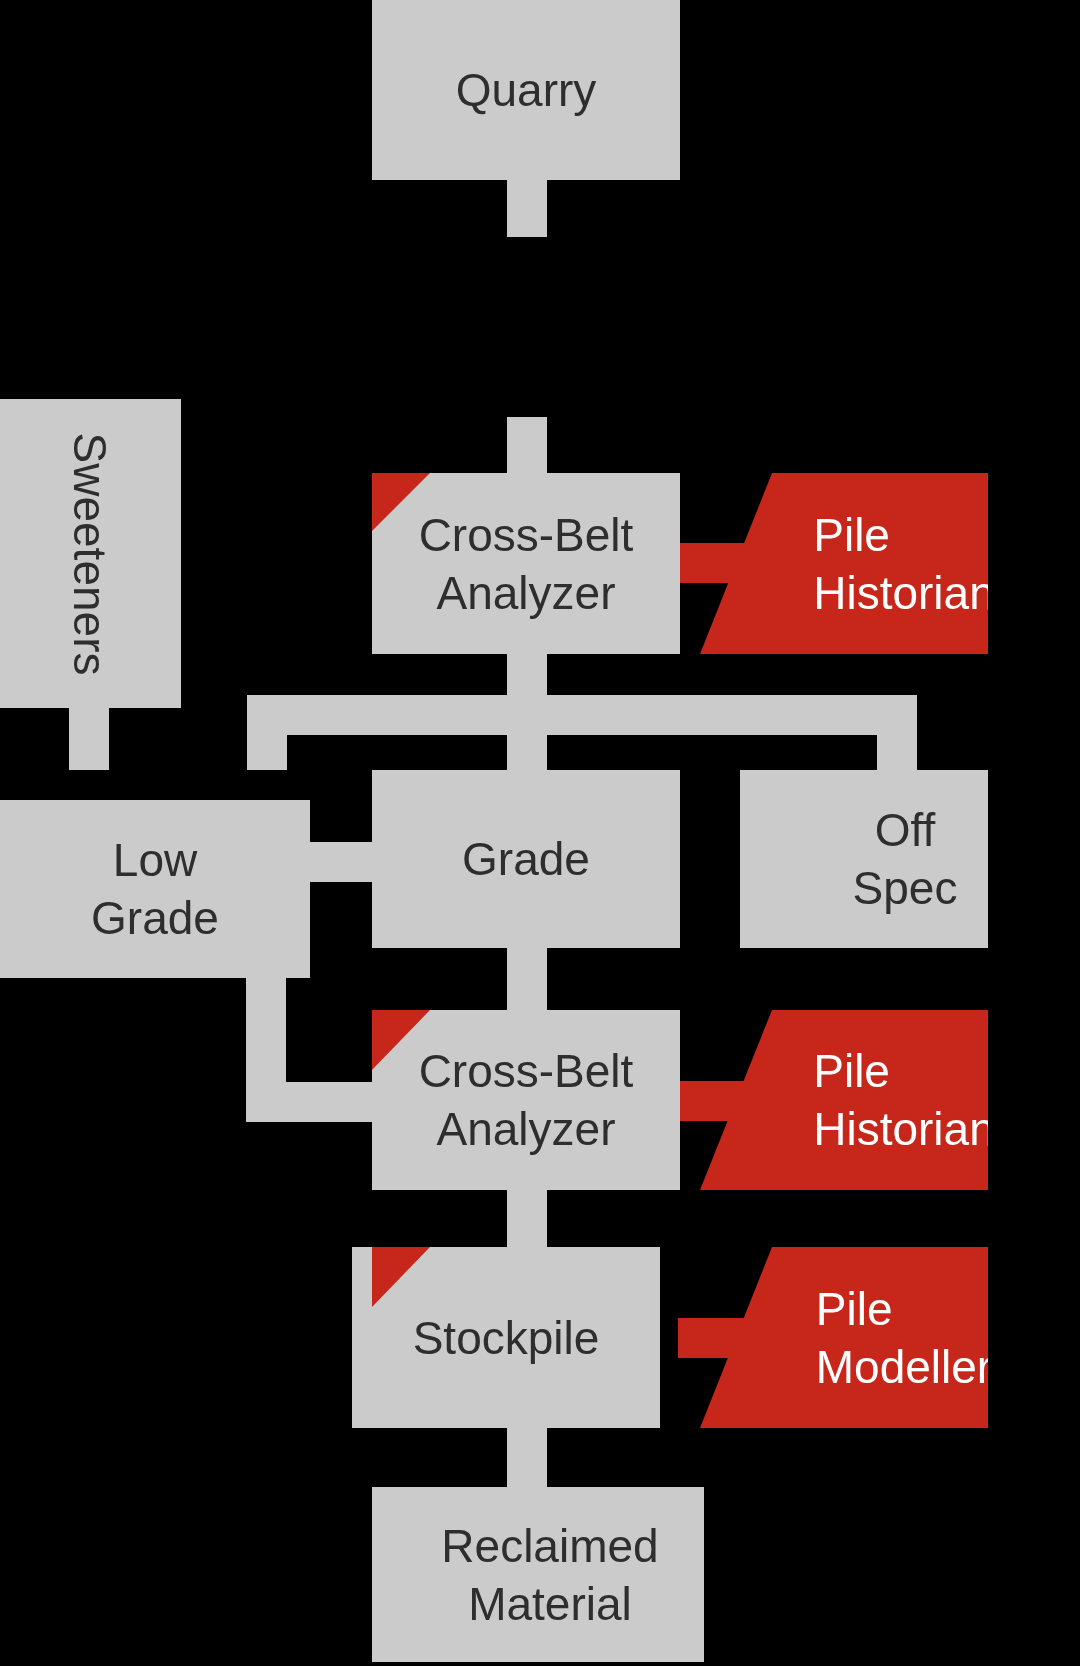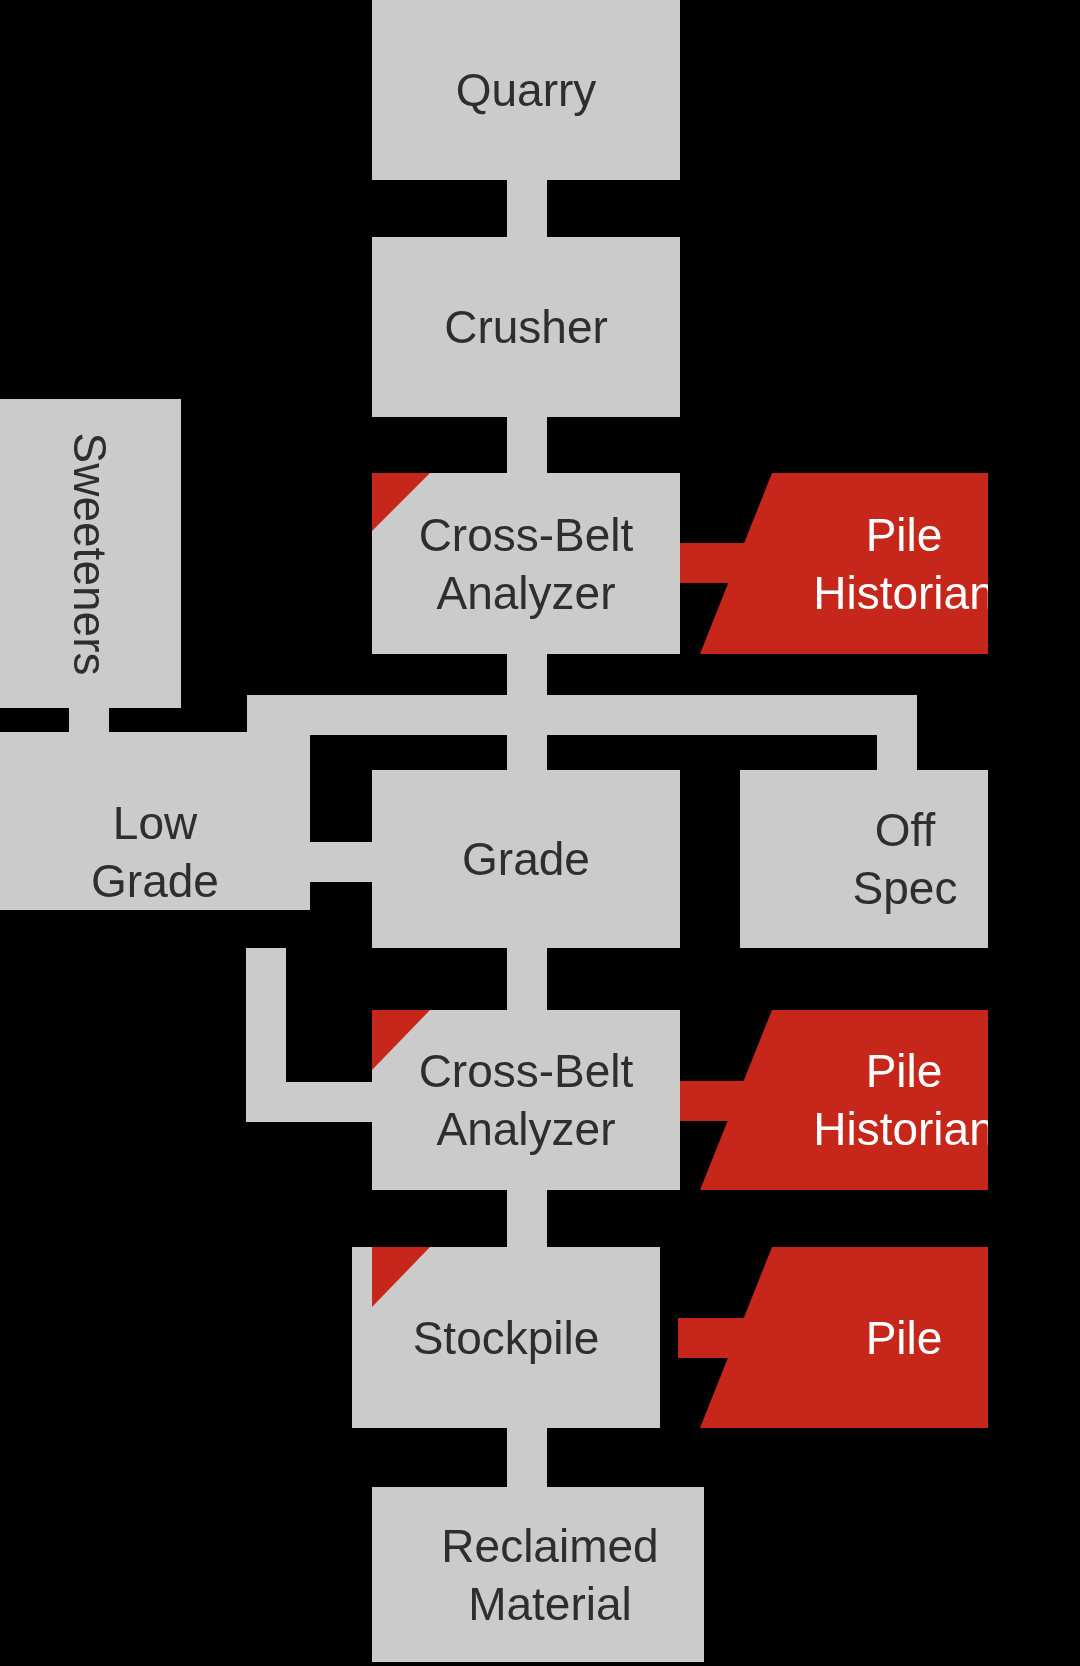--- a/index.html
+++ b/index.html
@@ -20,21 +20,21 @@
     display:flex;align-items:center;justify-content:center;
     text-align:center;color:var(--text-dark);
     font-size:46px;line-height:58px;font-weight:400;
   }
   .conn{position:absolute;background:var(--node);}
   .redstub{position:absolute;background:var(--accent);}
   .para{
     position:absolute;background:var(--accent);
     clip-path:polygon(19.05% 0,100% 0,81.2% 100%,0 100%);
     display:flex;align-items:center;justify-content:center;
-    text-align:center;color:var(--text-light);
+    color:var(--text-light);
     font-size:46px;line-height:58px;font-weight:400;
   }
   .para .inner{margin-left:30px;}
   .tri{
     position:absolute;background:var(--accent);
     clip-path:polygon(0 0,100% 0,0 100%);
   }
   .vert{transform:rotate(90deg);white-space:nowrap;}
 </style>
 </head>
@@ -58,37 +58,34 @@
   <div class="conn" style="left:507px;top:1428px;width:40px;height:59px;"></div>
 
   <div class="redstub" style="left:678px;top:543px;width:80px;height:40px;"></div>
   <div class="redstub" style="left:678px;top:1081px;width:80px;height:40px;"></div>
   <div class="redstub" style="left:678px;top:1318px;width:80px;height:40px;"></div>
 
   <div class="box" style="left:372px;top:0;width:308px;height:180px;">
     <span>Quarry</span>
   </div>
 
-  <div class="box" style="left:372px;top:237px;width:308px;height:180px;">
-    <span>Crusher</span>
-  </div>
 
   <div class="box" style="left:372px;top:473px;width:308px;height:181px;">
     <span>
       <span style="display:block">Cross-Belt</span>
       <span style="display:block">Analyzer</span>
     </span>
   </div>
   <div class="tri" style="left:372px;top:473px;width:58px;height:58px;"></div>
 
   <div class="box" style="left:0;top:399px;width:181px;height:309px;">
     <span class="vert">Sweeteners</span>
   </div>
 
-  <div class="box" style="left:0;top:732px;width:310px;height:178px;align-items:flex-end;">
+  <div class="box" style="left:0;top:800px;width:310px;height:178px;">
     <span>
       <span style="display:block">Low</span>
       <span style="display:block">Grade</span>
     </span>
   </div>
 
   <div class="box" style="left:372px;top:770px;width:308px;height:178px;">
     <span>
       <span style="display:block">Grade</span>
     </span>
@@ -131,16 +128,17 @@
   <div class="para" style="left:700px;top:1010px;width:378px;height:180px;">
     <span class="inner">
       <span style="display:block">Pile</span>
       <span style="display:block">Historian</span>
     </span>
   </div>
 
   <div class="para" style="left:700px;top:1247px;width:378px;height:181px;">
     <span class="inner">
       <span style="display:block">Pile</span>
+      <span style="display:block">Modeller</span>
     </span>
   </div>
 
 </div>
 
 </body></html>

